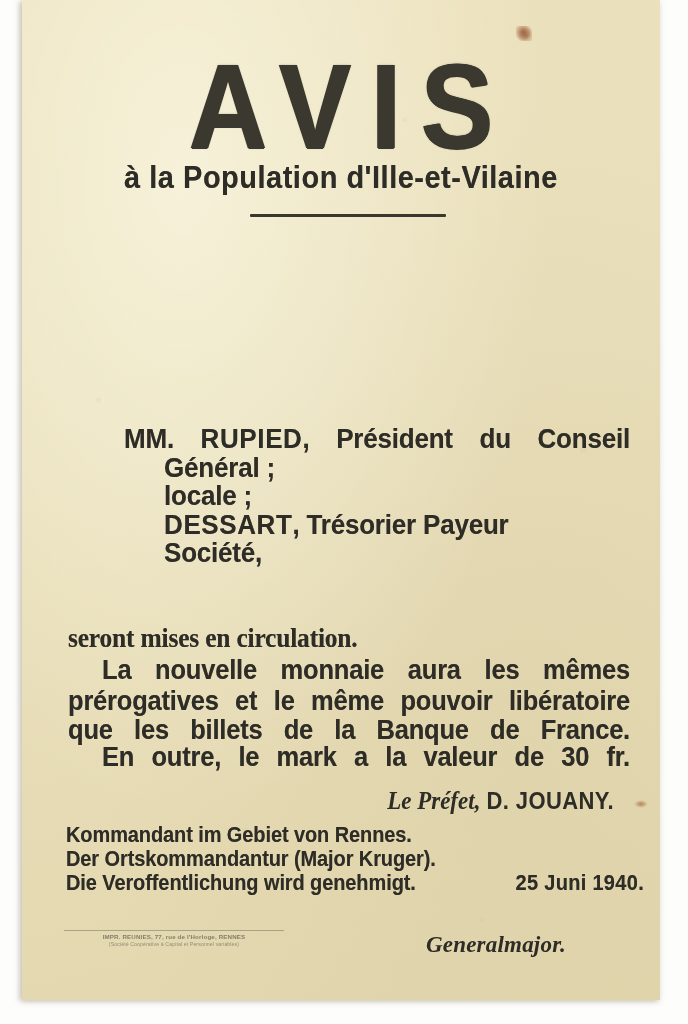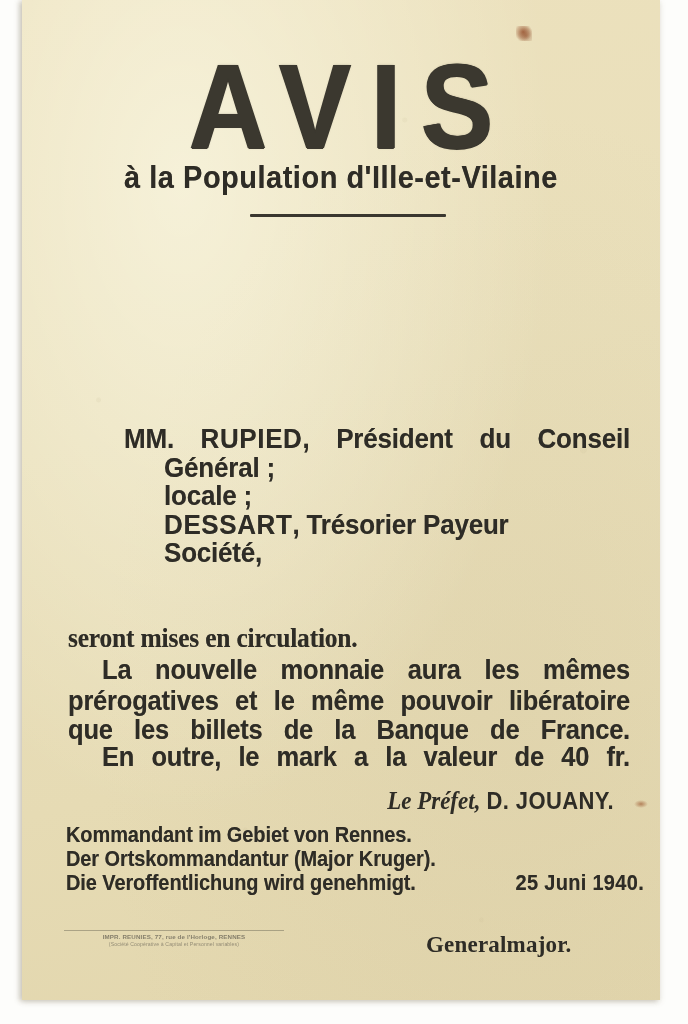--- a/index.html
+++ b/index.html
@@ -226,20 +226,21 @@
     align-items: baseline;
   }
   .g-date { letter-spacing: .3px; }
 
   
   .generalmajor {
     position: absolute;
     top: 932px;
     left: 404px;
     font-family: "Liberation Serif", "DejaVu Serif", serif;
+    font-style: italic;
     font-weight: bold;
     font-size: 23px;
     color: #2e2c26;
     letter-spacing: .2px;
     text-align: right;
   }
 
   
   .imprint {
     position: absolute;
@@ -316,21 +317,21 @@
         <div class="sig-line cont">
           <span class="sig-name">DESSART</span><span>, Trésorier Payeur</span>
         </div>
         <div class="sig-line cont">Société,</div>
 
       </div>
 
       <div class="tail-block">
         <p class="para last-line-left">seront mises en circulation.</p>
         <p class="para indent justify-all">La nouvelle monnaie aura les mêmes prérogatives et le même pouvoir libératoire que les billets de la Banque de France.</p>
-        <p class="para indent justify-all">En outre, le mark a la valeur de 40 fr.</p>
+        <p class="para indent justify-all">En outre, le mark a la valeur de 30 fr.</p>
       </div>
 
       <div class="prefect">
         <span class="it">Le Préfet,</span>
         <span class="nm">D. JOUANY.</span>
       </div>
       <div class="mark-small mark-jouany"></div>
 
       <div class="german-block">
         <div class="g-line">Kommandant im Gebiet von Rennes.</div>

